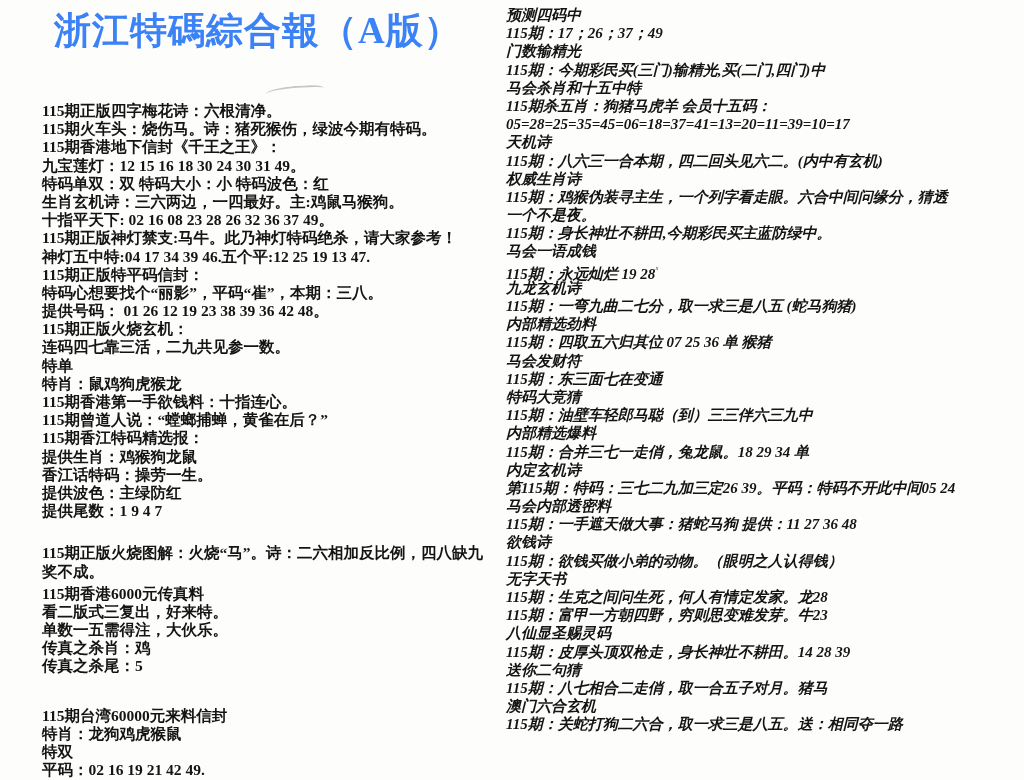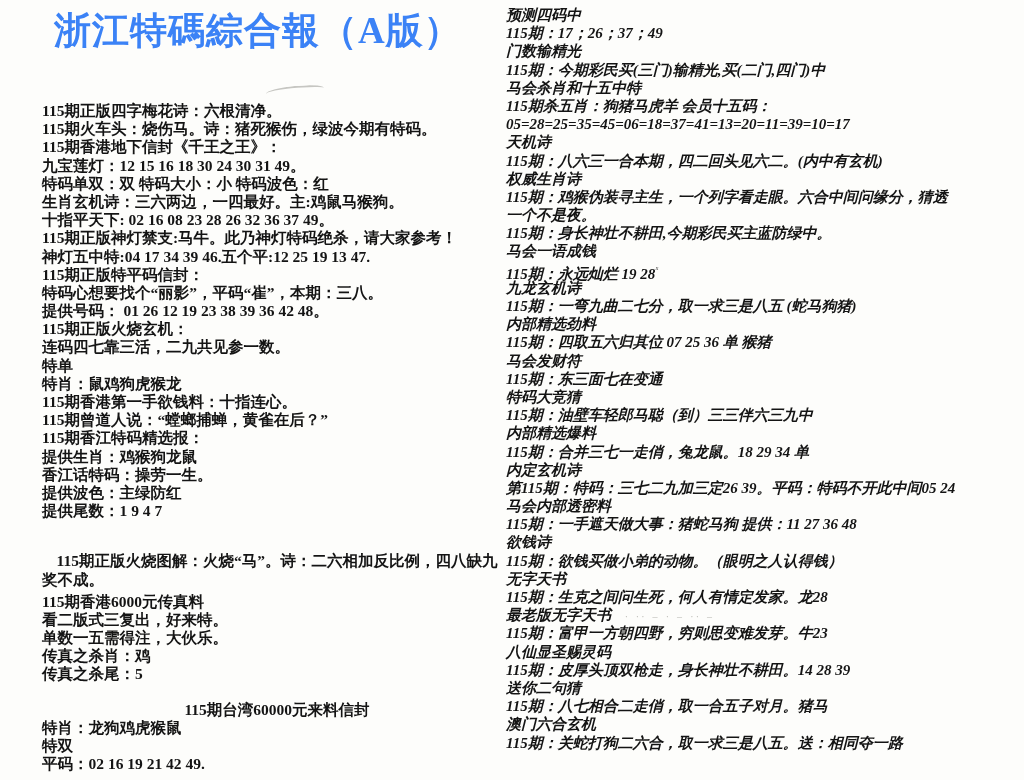--- a/index.html
+++ b/index.html
@@ -90,28 +90,28 @@
       <div class="line">连码四七靠三活，二九共见参一数。</div>
       <div class="line">特单</div>
       <div class="line">特肖：鼠鸡狗虎猴龙</div>
       <div class="line">115期香港第一手欲钱料：十指连心。</div>
       <div class="line">115期曾道人说：“螳螂捕蝉，黄雀在后？”</div>
       <div class="line">115期香江特码精选报：</div>
       <div class="line">提供生肖：鸡猴狗龙鼠</div>
       <div class="line">香江话特码：操劳一生。</div>
       <div class="line">提供波色：主绿防红</div>
       <div class="line">提供尾数：1 9 4 7</div>
-      <div class="line" style="margin-top: 32px; text-align: center;">115期正版火烧图解：火烧“马”。诗：二六相加反比例，四八缺九</div>
+      <div class="line" style="margin-top: 24px;">115期正版火烧图解：火烧“马”。诗：二六相加反比例，四八缺九</div>
       <div class="line">奖不成。</div>
       <div class="line" style="margin-top: 4px;">115期香港6000元传真料</div>
       <div class="line">看二版式三复出，好来特。</div>
       <div class="line">单数一五需得注，大伙乐。</div>
       <div class="line">传真之杀肖：鸡</div>
       <div class="line">传真之杀尾：5</div>
-      <div class="line" style="margin-top: 17px; text-align: center;">115期台湾60000元来料信封</div>
+      <div class="line" style="margin-top: 31px;">115期台湾60000元来料信封</div>
       <div class="line">特肖：龙狗鸡虎猴鼠</div>
       <div class="line">特双</div>
       <div class="line">平码：02 16 19 21 42 49.</div>
     </div>
   <div id="right-col" class="col right-col">
       <div class="line">预测四码中</div>
       <div class="line">115期：17；26；37；49</div>
       <div class="line">门数输精光</div>
       <div class="line">115期：今期彩民买(三门)输精光,买(二门,四门)中</div>
       <div class="line">马会杀肖和十五中特</div>
@@ -136,21 +136,20 @@
       <div class="line">内部精选爆料</div>
       <div class="line">115期：合并三七一走俏，兔龙鼠。18 29 34 单</div>
       <div class="line">内定玄机诗</div>
       <div class="line">第115期：特码：三七二九加三定26 39。平码：特码不开此中间05 24</div>
       <div class="line">马会内部透密料</div>
       <div class="line">115期：一手遮天做大事：猪蛇马狗 提供：11 27 36 48</div>
       <div class="line">欲钱诗</div>
       <div class="line">115期：欲钱买做小弟的动物。（眼明之人认得钱）</div>
       <div class="line">无字天书</div>
       <div class="line">115期：生克之间问生死，何人有情定发家。龙28</div>
-      <div class="line">最老版无字天书<span class="trail">· ·· – ·  – ·· –</span></div>
       <div class="line">115期：富甲一方朝四野，穷则思变难发芽。牛23</div>
       <div class="line">八仙显圣赐灵码</div>
       <div class="line">115期：皮厚头顶双枪走，身长神壮不耕田。14 28 39</div>
       <div class="line">送你二句猜</div>
       <div class="line">115期：八七相合二走俏，取一合五子对月。猪马</div>
       <div class="line">澳门六合玄机</div>
       <div class="line">115期：关蛇打狗二六合，取一求三是八五。送：相同夺一路</div>
     </div>
 </div>
 

